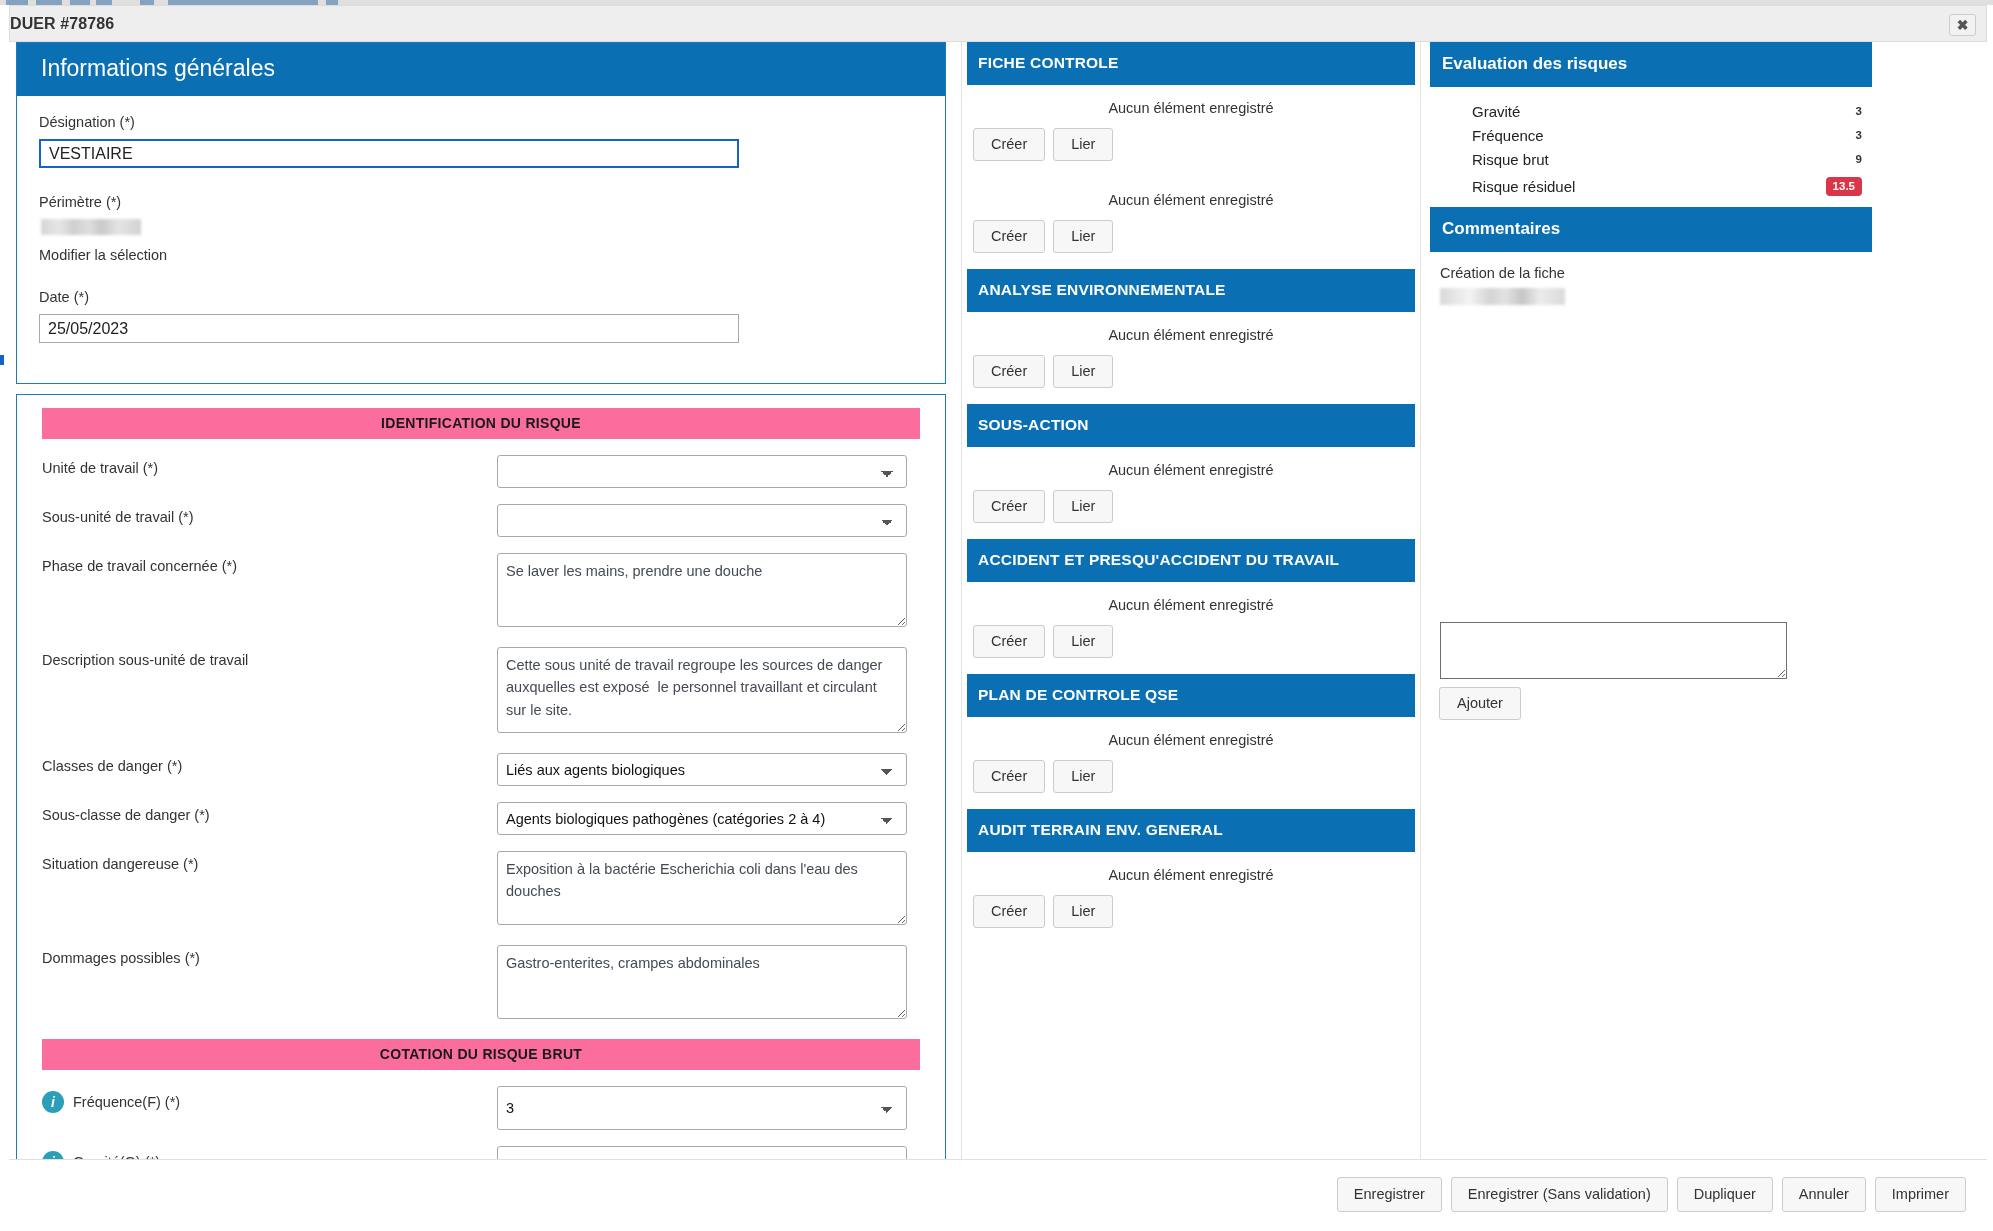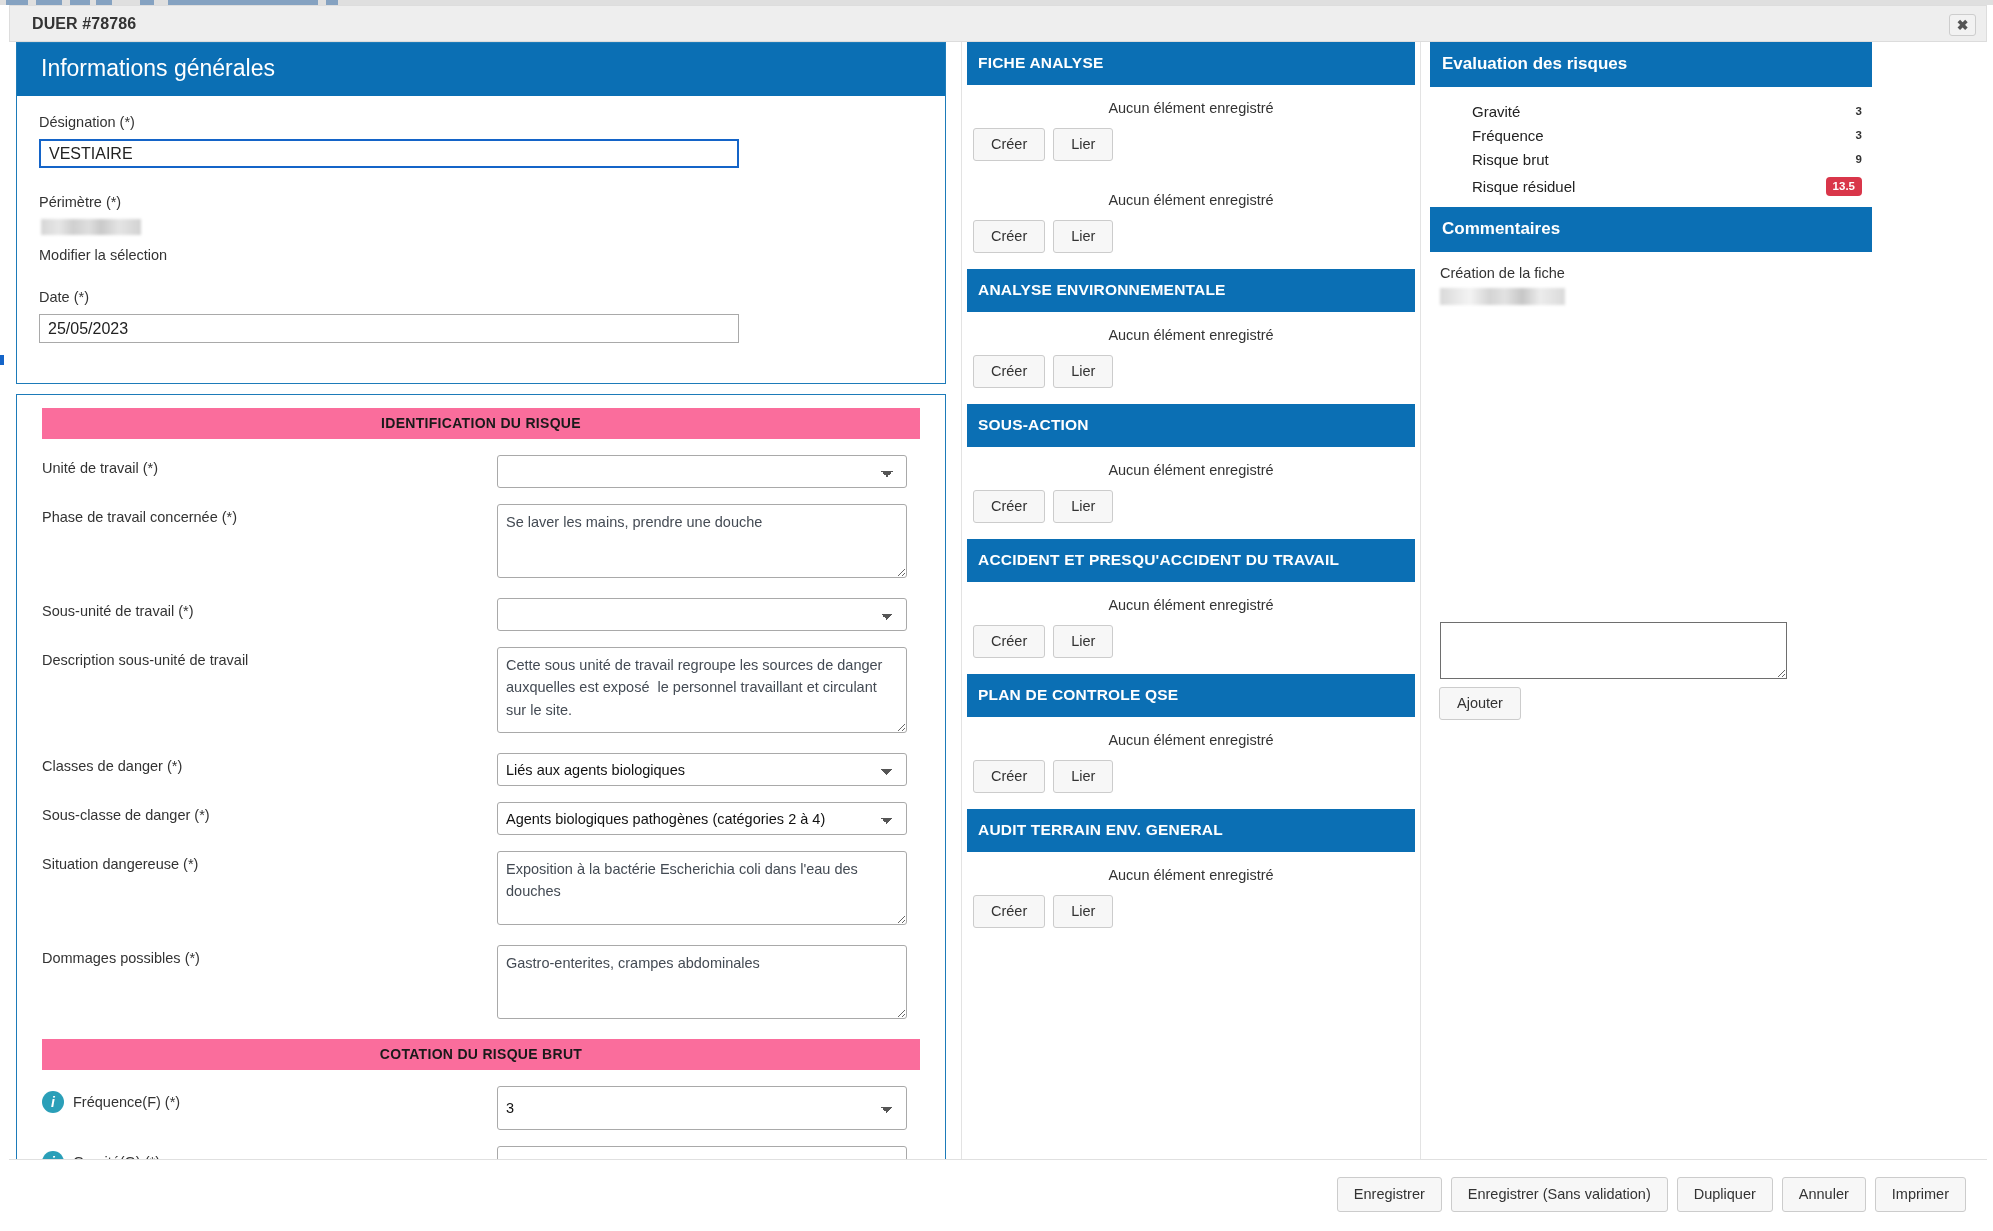--- a/index.html
+++ b/index.html
@@ -20,21 +20,20 @@
   .modal-header {
     position: absolute;
     left: 9px; top: 5px;
     width: 1978px; height: 37px;
     background: #eeeeee;
     border: 1px solid #dddddd;
     border-bottom: 1px solid #dcdcdc;
     display: flex; align-items: center;
   }
   .modal-title {
-    margin-left: 22px;
     font-size: 16px; font-weight: bold;
     color: #333333;
     letter-spacing: 0.1px;
   }
   .close-btn {
     position: absolute;
     right: 10px; top: 8px;
     width: 27px; height: 22px;
     background: #f2f2f2;
     border: 1px solid #cdcdcd;
@@ -333,36 +332,36 @@
         <div class="row">
           <div class="lbl">Unité de travail (*)</div>
           <div class="ctl">
             <select class="sel">
               <option></option>
             </select>
           </div>
         </div>
 
         <div class="row">
-          <div class="lbl">Phase de travail concernée (*)</div>
-          <div class="ctl">
-            <textarea class="ta ta-h74" style="">Se laver les mains, prendre une douche</textarea>
-          </div>
-        </div>
-
-        <div class="row">
           <div class="lbl">Sous-unité de travail (*)</div>
           <div class="ctl">
             <select class="sel">
               <option></option>
             </select>
           </div>
         </div>
 
         <div class="row">
+          <div class="lbl">Phase de travail concernée (*)</div>
+          <div class="ctl">
+            <textarea class="ta ta-h74" style="">Se laver les mains, prendre une douche</textarea>
+          </div>
+        </div>
+
+        <div class="row">
           <div class="lbl">Description sous-unité de travail</div>
           <div class="ctl">
             <textarea class="ta ta-h86" style="">Cette sous unité de travail regroupe les sources de danger auxquelles est exposé  le personnel travaillant et circulant sur le site.</textarea>
           </div>
         </div>
 
         <div class="row">
           <div class="lbl">Classes de danger (*)</div>
           <div class="ctl">
             <select class="sel">
@@ -421,21 +420,21 @@
             </select>
           </div>
         </div>
 
       </div>
     </div>
 
     <div class="col-mid">
 
       <div class="mid-block">
-        <div class="mid-head">FICHE ANALYSE</div>
+        <div class="mid-head">FICHE CONTROLE</div>
         <div class="mid-empty">Aucun élément enregistré</div>
         <div class="mid-btns">
           <button class="btn">Créer</button>
           <button class="btn">Lier</button>
         </div>
       </div>
 
       <div class="mid-block">
         <div class="mid-empty">Aucun élément enregistré</div>
         <div class="mid-btns">

